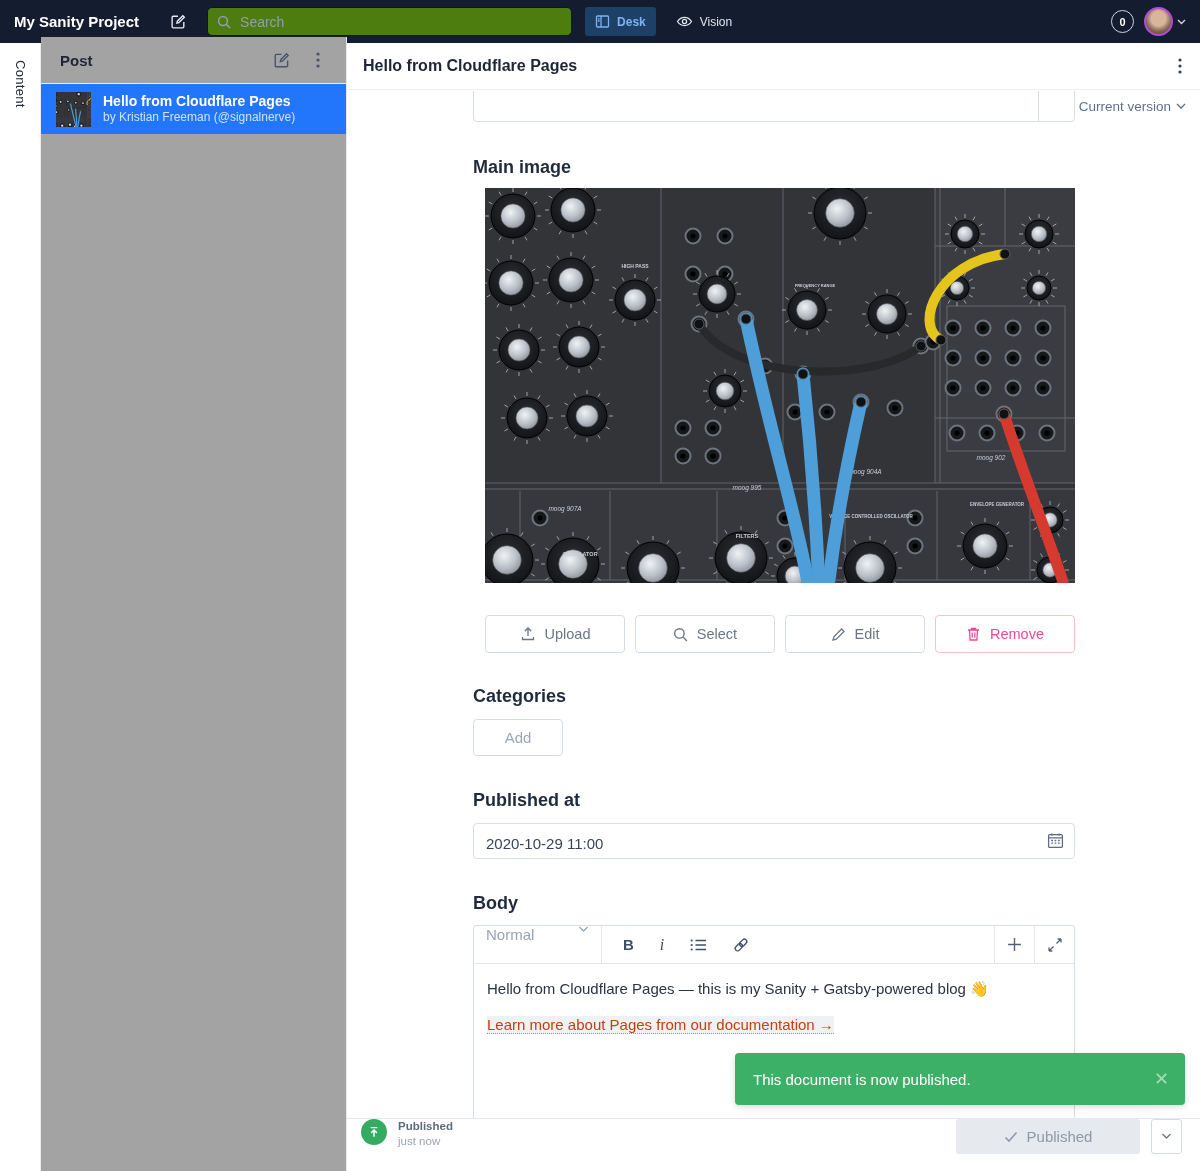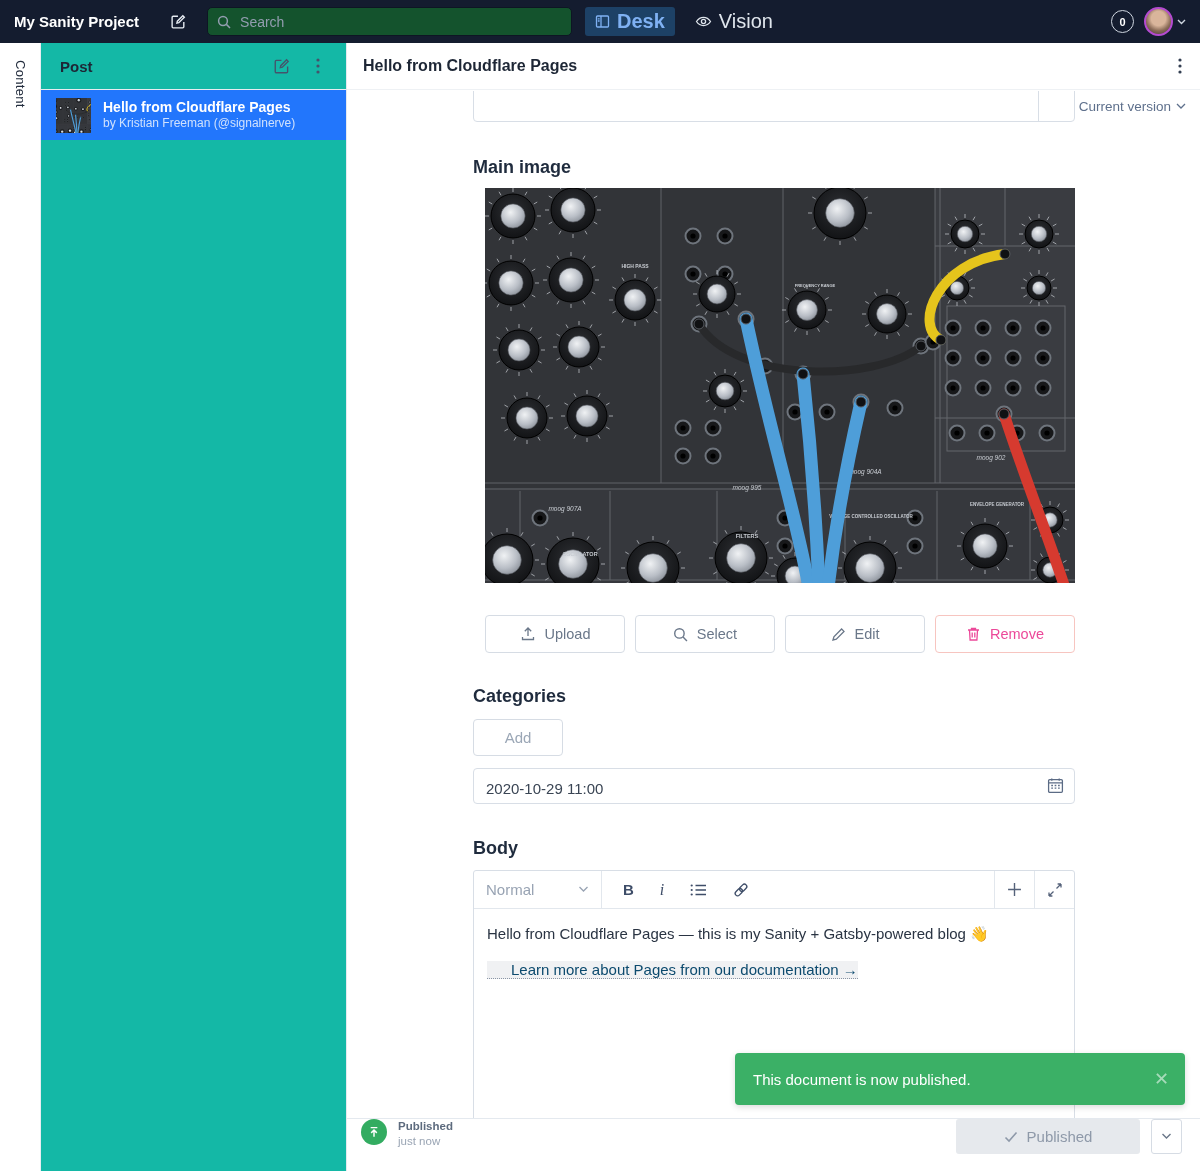--- a/index.html
+++ b/index.html
@@ -6,46 +6,46 @@
   body{width:1200px;height:1171px;position:relative;overflow:hidden;background:#fff;
        font-family:"Liberation Sans",sans-serif;-webkit-font-smoothing:antialiased;}
   svg{display:block}
 
   
   .navbar{position:absolute;top:0;left:0;right:0;height:43px;background:#141c2f;
           display:flex;align-items:center;padding:0 14px;box-sizing:border-box;}
   .nav-title{font-size:15px;font-weight:700;color:#fff;margin-right:26px;white-space:nowrap;}
   .nav-compose{width:26px;height:26px;display:flex;align-items:center;justify-content:center;
                color:#e6ebf2;margin-right:16px;cursor:pointer;}
-  .nav-search{width:365px;height:29px;background:#14532d;border:1px solid #0e1524;border-radius:5px;
+  .nav-search{width:365px;height:29px;background:#4d7c0f;border:1px solid #0e1524;border-radius:5px;
               display:flex;align-items:center;padding:0 9px;box-sizing:border-box;color:#939db0;}
   .nav-search input{background:transparent;border:none;outline:none;color:#d7dde8;font-size:14px;
                     margin-left:7px;width:300px;font-family:inherit;}
   .nav-search input::placeholder{color:#939db0;}
   .nav-tab{height:29px;display:flex;align-items:center;gap:7px;border-radius:3px;padding:0 10px;
-           margin-left:13px;font-size:20px;font-weight:600;cursor:pointer;}
+           margin-left:13px;font-size:12px;font-weight:600;cursor:pointer;}
   .nav-tab.active{background:#1d4166;color:#7fb1f3;}
   .nav-tab.plain{color:#dfe5ec;font-weight:400;margin-left:10px;}
   .nav-spacer{flex:1;}
   .nav-badge{width:21px;height:21px;border:1.5px solid #cfd6e0;border-radius:50%;color:#fff;
              font-size:11px;font-weight:700;display:flex;align-items:center;justify-content:center;
              margin-right:10px;cursor:pointer;}
   .nav-avatar{width:29px;height:29px;border-radius:50%;border:2px solid #b44bd0;box-sizing:border-box;
               background:radial-gradient(circle at 50% 38%,#d9b59b 0 36%,#8a6b57 62%,#33302f 100%);
               cursor:pointer;}
   .nav-caret{margin-left:4px;color:#cfd6e0;cursor:pointer;}
 
   
   .rail{position:absolute;top:43px;left:0;bottom:0;width:41px;background:#fff;
         border-right:1px solid #e9edf2;box-sizing:border-box;}
   .rail-label{writing-mode:vertical-rl;font-size:13px;color:#222c3d;padding:17px 0 0 0;
               margin-left:13px;letter-spacing:.3px;cursor:pointer;}
 
   
-  .panel{position:absolute;top:43px;left:41px;bottom:0;width:306px;background:#14b8a6;
+  .panel{position:absolute;top:37px;left:41px;bottom:0;width:306px;background:#a3a3a3;
          border-right:1px solid #e4e9ef;box-sizing:border-box;}
   .panel-header{height:47px;display:flex;align-items:center;padding:0 16px 0 19px;
                 border-bottom:1px solid #e8ecf1;box-sizing:border-box;}
   .panel-title{flex:1;font-size:15px;font-weight:600;color:#1d2635;}
   .panel-header .icon-btn{color:#45536b;cursor:pointer;display:flex;align-items:center;
                           justify-content:center;width:24px;height:24px;}
   .list-item{height:50px;background:#2276fc;display:flex;align-items:center;gap:12px;
              padding:0 12px 0 15px;cursor:pointer;}
   .thumb{width:35px;height:35px;flex:0 0 35px;overflow:hidden;border-radius:1px;}
   .item-text{line-height:1.25;}
@@ -80,33 +80,33 @@
   .lbl-published{margin-top:34px;}
   .dt-wrap{position:relative;margin-top:12px;width:602px;height:36px;box-sizing:border-box;}
   .dt-wrap input{width:100%;height:36px;box-sizing:border-box;border:1px solid #d8dee6;border-radius:4px;
                  padding:4px 34px 0 12px;font-size:15px;color:#3a4554;font-family:inherit;outline:none;}
   .dt-cal{position:absolute;right:11px;top:9px;color:#5b6b85;cursor:pointer;}
   .lbl-body{margin-top:34px;}
   .editor{margin-top:11px;width:602px;height:262px;border:1px solid #d8dee6;border-radius:3px;
           box-sizing:border-box;background:#fff;}
   .ed-toolbar{height:38px;display:flex;align-items:stretch;border-bottom:1px solid #e2e7ed;
               box-sizing:border-box;}
-  .ed-style{width:128px;display:flex;align-items:center;justify-content:space-between;
+  .ed-style{width:128px;display:flex;justify-content:space-between;
             padding:0 12px;border-right:1px solid #e2e7ed;color:#98a3b3;font-size:15px;
             box-sizing:border-box;cursor:pointer;}
   .ed-fmt{display:flex;align-items:center;gap:26px;padding-left:21px;color:#3e4d68;}
   .ed-bold{font-weight:700;font-size:15px;cursor:pointer;}
   .ed-italic{font-style:italic;font-family:"Liberation Serif",serif;font-size:16px;cursor:pointer;}
   .ed-ic{cursor:pointer;display:flex;align-items:center;}
   .ed-sp{flex:1;}
   .ed-sq{width:39px;display:flex;align-items:center;justify-content:center;color:#55627a;
          border-left:1px solid #e2e7ed;cursor:pointer;}
   .ed-content{padding:14px 13px;font-size:15px;color:#2a3443;line-height:21px;}
   .ed-content p{margin:0 0 15px 0;}
-  .ed-link{background:#f0f1f3;border-bottom:1px dotted #8a95a5;color:#0c4a6e;cursor:pointer;padding-left:24px;}
+  .ed-link{background:#f0f1f3;border-bottom:1px dotted #8a95a5;color:#c2410c;cursor:pointer;}
 
   
   .toast{position:absolute;left:735px;top:1053px;width:450px;height:52px;background:#3bb066;
          border-radius:4px;display:flex;align-items:center;padding:0 16px 0 18px;box-sizing:border-box;
          box-shadow:0 2px 6px rgba(0,0,0,.15);z-index:40;}
   .toast-msg{flex:1;color:#fff;font-size:15px;}
   .toast-x{color:rgba(255,255,255,.55);font-size:18px;cursor:pointer;}
 
   
   .footer{position:absolute;left:347px;right:0;bottom:0;height:53px;background:#fff;
@@ -1417,20 +1417,21 @@
               <path d="M2 4h11M5.5 4V2.5h4V4M3.5 4l.6 10h6.8l.6-10M6.2 6.5v5M8.8 6.5v5"></path>
             </svg>
           </span>
           <span>Remove</span>
         </button>
       </div>
 
       <div class="field-label lbl-categories">Categories</div>
       <button class="btn-add">Add</button>
 
+      <div class="field-label lbl-published">Published at</div>
       <div class="dt-wrap">
         <input value="2020-10-29 11:00" style="">
         <span class="dt-cal">
           <svg width="17" height="17" viewBox="0 0 16 16" fill="none" stroke="currentColor" stroke-width="1.2">
             <rect x="1.5" y="2.5" width="13" height="12" rx="1"></rect>
             <path d="M1.5 5.5h13M4.5 1.5v2M11.5 1.5v2M4 8h1.6M7.2 8h1.6M10.4 8h1.6M4 10.5h1.6M7.2 10.5h1.6M10.4 10.5h1.6"></path>
           </svg>
         </span>
       </div>
 

